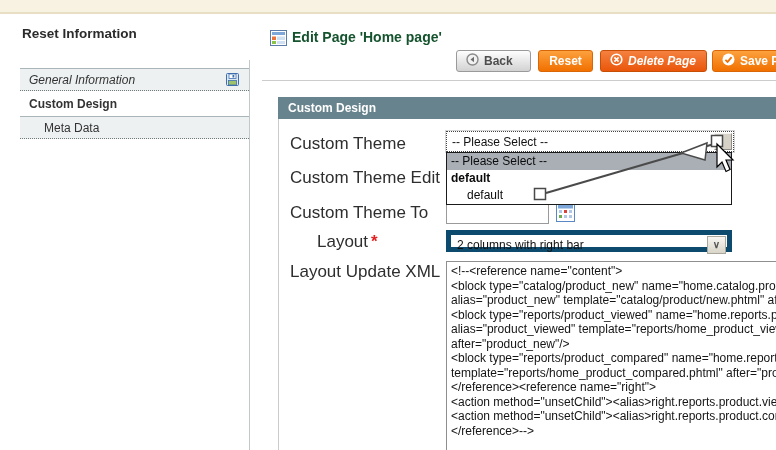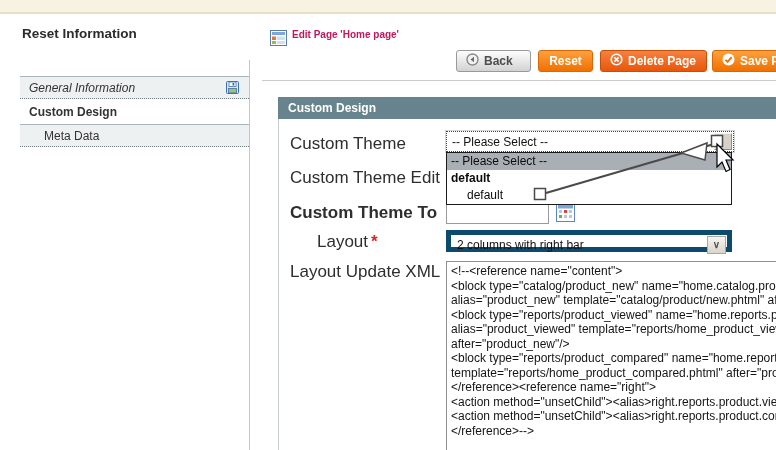--- a/index.html
+++ b/index.html
@@ -5,30 +5,30 @@
   html,body{margin:0;padding:0;}
   #screen{position:relative;width:776px;height:450px;overflow:hidden;background:#ffffff;
           font-family:"Liberation Sans",sans-serif;}
 
   
   .topbar{position:absolute;left:0;top:0;width:776px;height:12px;background:#f8f2e3;
           border-bottom:2px solid #e7dec4;}
 
   
   .side-heading{position:absolute;left:22px;top:26px;font-size:13.5px;font-weight:bold;color:#2b2b2b;}
-  .tabs{position:absolute;left:20px;top:76px;width:229px;}
+  .tabs{position:absolute;left:20px;top:68px;width:229px;}
   .tab{position:relative;font-size:12px;color:#333;padding-left:9px;display:flex;align-items:center;box-sizing:border-box;cursor:pointer;}
   .tab-changed{height:23px;background:#edf1f1;border-top:1px solid #a9b5b8;border-bottom:1px dotted #6f7a7d;font-style:italic;}
   .tab-active{height:25px;background:#ffffff;font-weight:bold;}
   .tab-plain{height:23px;background:#edf1f1;border-top:1px solid #a9b5b8;border-bottom:1px dotted #6f7a7d;padding-left:24px;}
   .tab .disk{position:absolute;right:10px;top:4px;}
   .side-sep{position:absolute;left:249px;top:60px;width:1px;height:390px;background:#c2c8ca;}
 
   
-  .page-title{position:absolute;left:292px;top:29px;font-size:10px;font-weight:bold;color:#be185d;}
+  .page-title{position:absolute;left:292px;top:29px;font-size:14px;font-weight:bold;color:#14532d;}
   .title-icon{position:absolute;left:270px;top:30px;}
   .hdr-divider{position:absolute;left:262px;top:80px;width:514px;height:1px;background:#cccccc;}
 
   .btn{position:absolute;top:50px;height:22px;display:flex;align-items:center;gap:5px;
        padding:0 9px;font-size:12px;font-weight:bold;border-radius:3px;box-sizing:border-box;
        cursor:pointer;white-space:nowrap;}
   .btn-gray{background:linear-gradient(#fefefe,#d2d2d2);border:1px solid #9a9a9a;color:#4d4d4d;}
   .btn-orange{background:linear-gradient(#fca13d,#f17000);border:1px solid #d96708;color:#fff;}
   .btn-red{background:linear-gradient(#f58140,#e9560a);border:1px solid #c74f05;color:#fff;}
 
@@ -122,21 +122,21 @@
       <svg width="13" height="13" viewBox="0 0 13 13">
         <circle cx="6.5" cy="6.5" r="5.5" fill="#f1f1f1" stroke="#8a8a8a" stroke-width="1.4"></circle>
         <polygon points="8,3.8 4.5,6.5 8,9.2" fill="#6d6d6d"></polygon>
       </svg>
     </span>
     <span>Back</span>
   </div>
   <div class="btn btn-orange" style="left:538px;width:55px;justify-content:center;">
     <span>Reset</span>
   </div>
-  <div class="btn btn-red" style="left:600px;width:107px;">
+  <div class="btn btn-red" style="left:600px;width:107px;font-style:italic;">
     <span>
       <svg width="13" height="13" viewBox="0 0 13 13">
         <circle cx="6.5" cy="6.5" r="5.3" fill="none" stroke="#ffffff" stroke-width="1.6"></circle>
         <path d="M4.4 4.4 L8.6 8.6 M8.6 4.4 L4.4 8.6" stroke="#ffffff" stroke-width="1.6"></path>
       </svg>
     </span>
     <span>Delete Page</span>
   </div>
   <div class="btn btn-orange" style="left:712px;width:115px;">
     <span>
@@ -148,21 +148,21 @@
     <span>Save Page</span>
   </div>
 
   <div class="hdr-divider"></div>
 
   <div class="section-head">Custom Design</div>
   <div class="section-border"></div>
 
   <div class="flabel" style="top:134px;">Custom Theme</div>
   <div class="flabel" style="top:168px;">Custom Theme Edit</div>
-  <div class="flabel" style="top:203px;font-weight:bold;">Custom Theme To</div>
+  <div class="flabel" style="top:203px;">Custom Theme To</div>
   <div class="flabel" style="top:232px;margin-left:27px;"><span>Layout</span><span class="req">*</span></div>
   <div class="flabel" style="top:262px;">Layout Update XML</div>
 
   <div class="theme-select">
     <span class="val">-- Please Select --</span>
     <span class="dd-btn"></span>
   </div>
   <div class="dd-list">
     <div class="dd-row dd-sel">-- Please Select --</div>
     <div class="dd-row dd-group">default</div>

